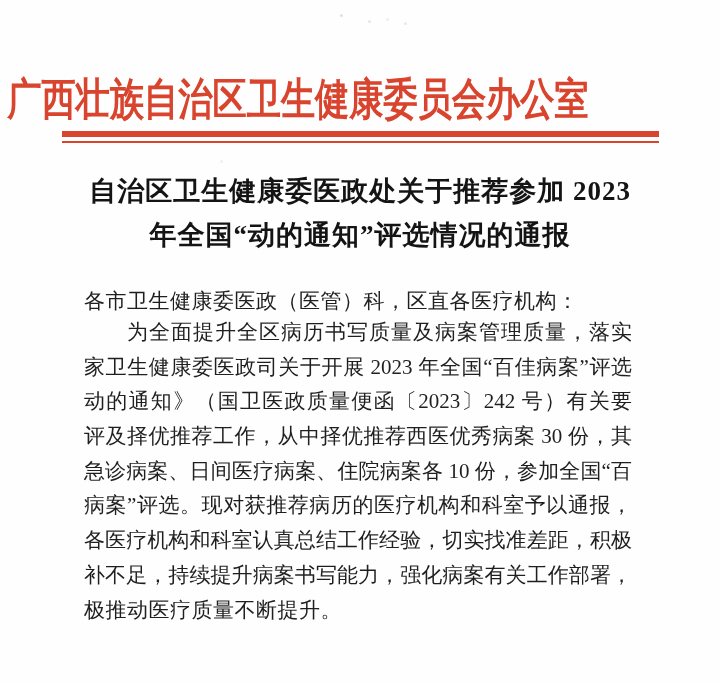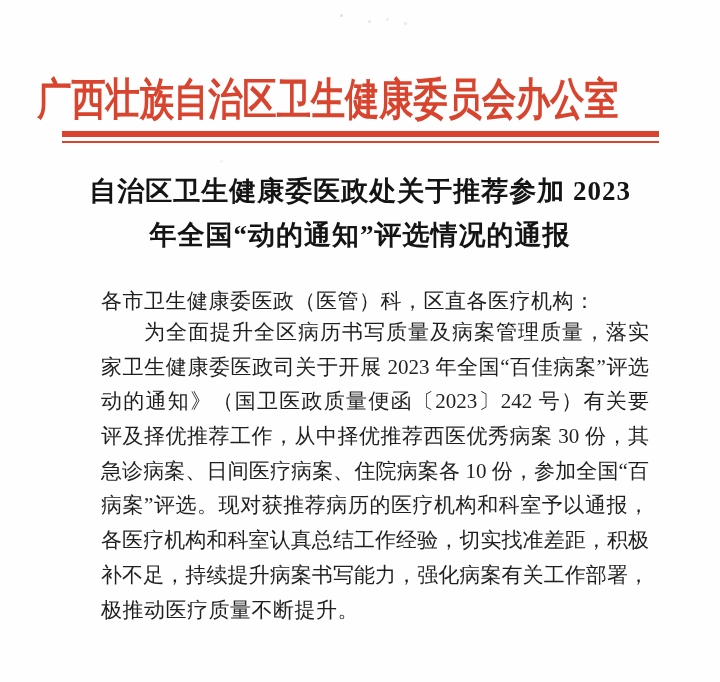--- a/index.html
+++ b/index.html
@@ -13,21 +13,21 @@
   .page{position:absolute;inset:0;background:#fffefe;}
   
   .noise{
     position:absolute;left:340px;top:14px;width:3px;height:3px;
     background:#c9c9c9;border-radius:50%;opacity:.55;
     box-shadow:28px 6px 0 #d4d4d4, 64px 8px 0 #d8d8d8, 46px 4px 0 #e0e0e0, -120px 146px 0 #e4e4e4;
   }
   
   .letterhead{
     position:absolute;left:0;top:80px;width:596px;height:50px;
-    display:flex;justify-content:center;align-items:flex-end;padding-left:30px;
+    display:flex;justify-content:center;align-items:flex-end;
   }
   .letterhead .org{
     font-size:36px;font-weight:bold;white-space:nowrap;
     letter-spacing:0px;
     transform:scale(0.95,1.22);transform-origin:center bottom;
     color:#d8442e;
   }
   
   .rule{
     position:absolute;left:62px;top:131px;width:597px;height:2px;
@@ -39,21 +39,21 @@
   }
   
   .title{
     position:absolute;left:0;top:169px;width:720px;
     text-align:center;color:#141414;
     font-size:27px;font-weight:bold;line-height:44px;
     letter-spacing:1px;
   }
   
   .content{
-    position:absolute;left:101px;top:287px;width:548px;
+    position:absolute;left:84px;top:287px;width:548px;
     color:#1f1f1f;font-size:21px;
   }
   .salutation{
     line-height:28px;height:28px;white-space:nowrap;
     letter-spacing:.5px;
   }
   .para{margin-top:0;}
   .bline{
     line-height:34.7px;height:34.7px;
     text-align:justify;text-align-last:justify;

